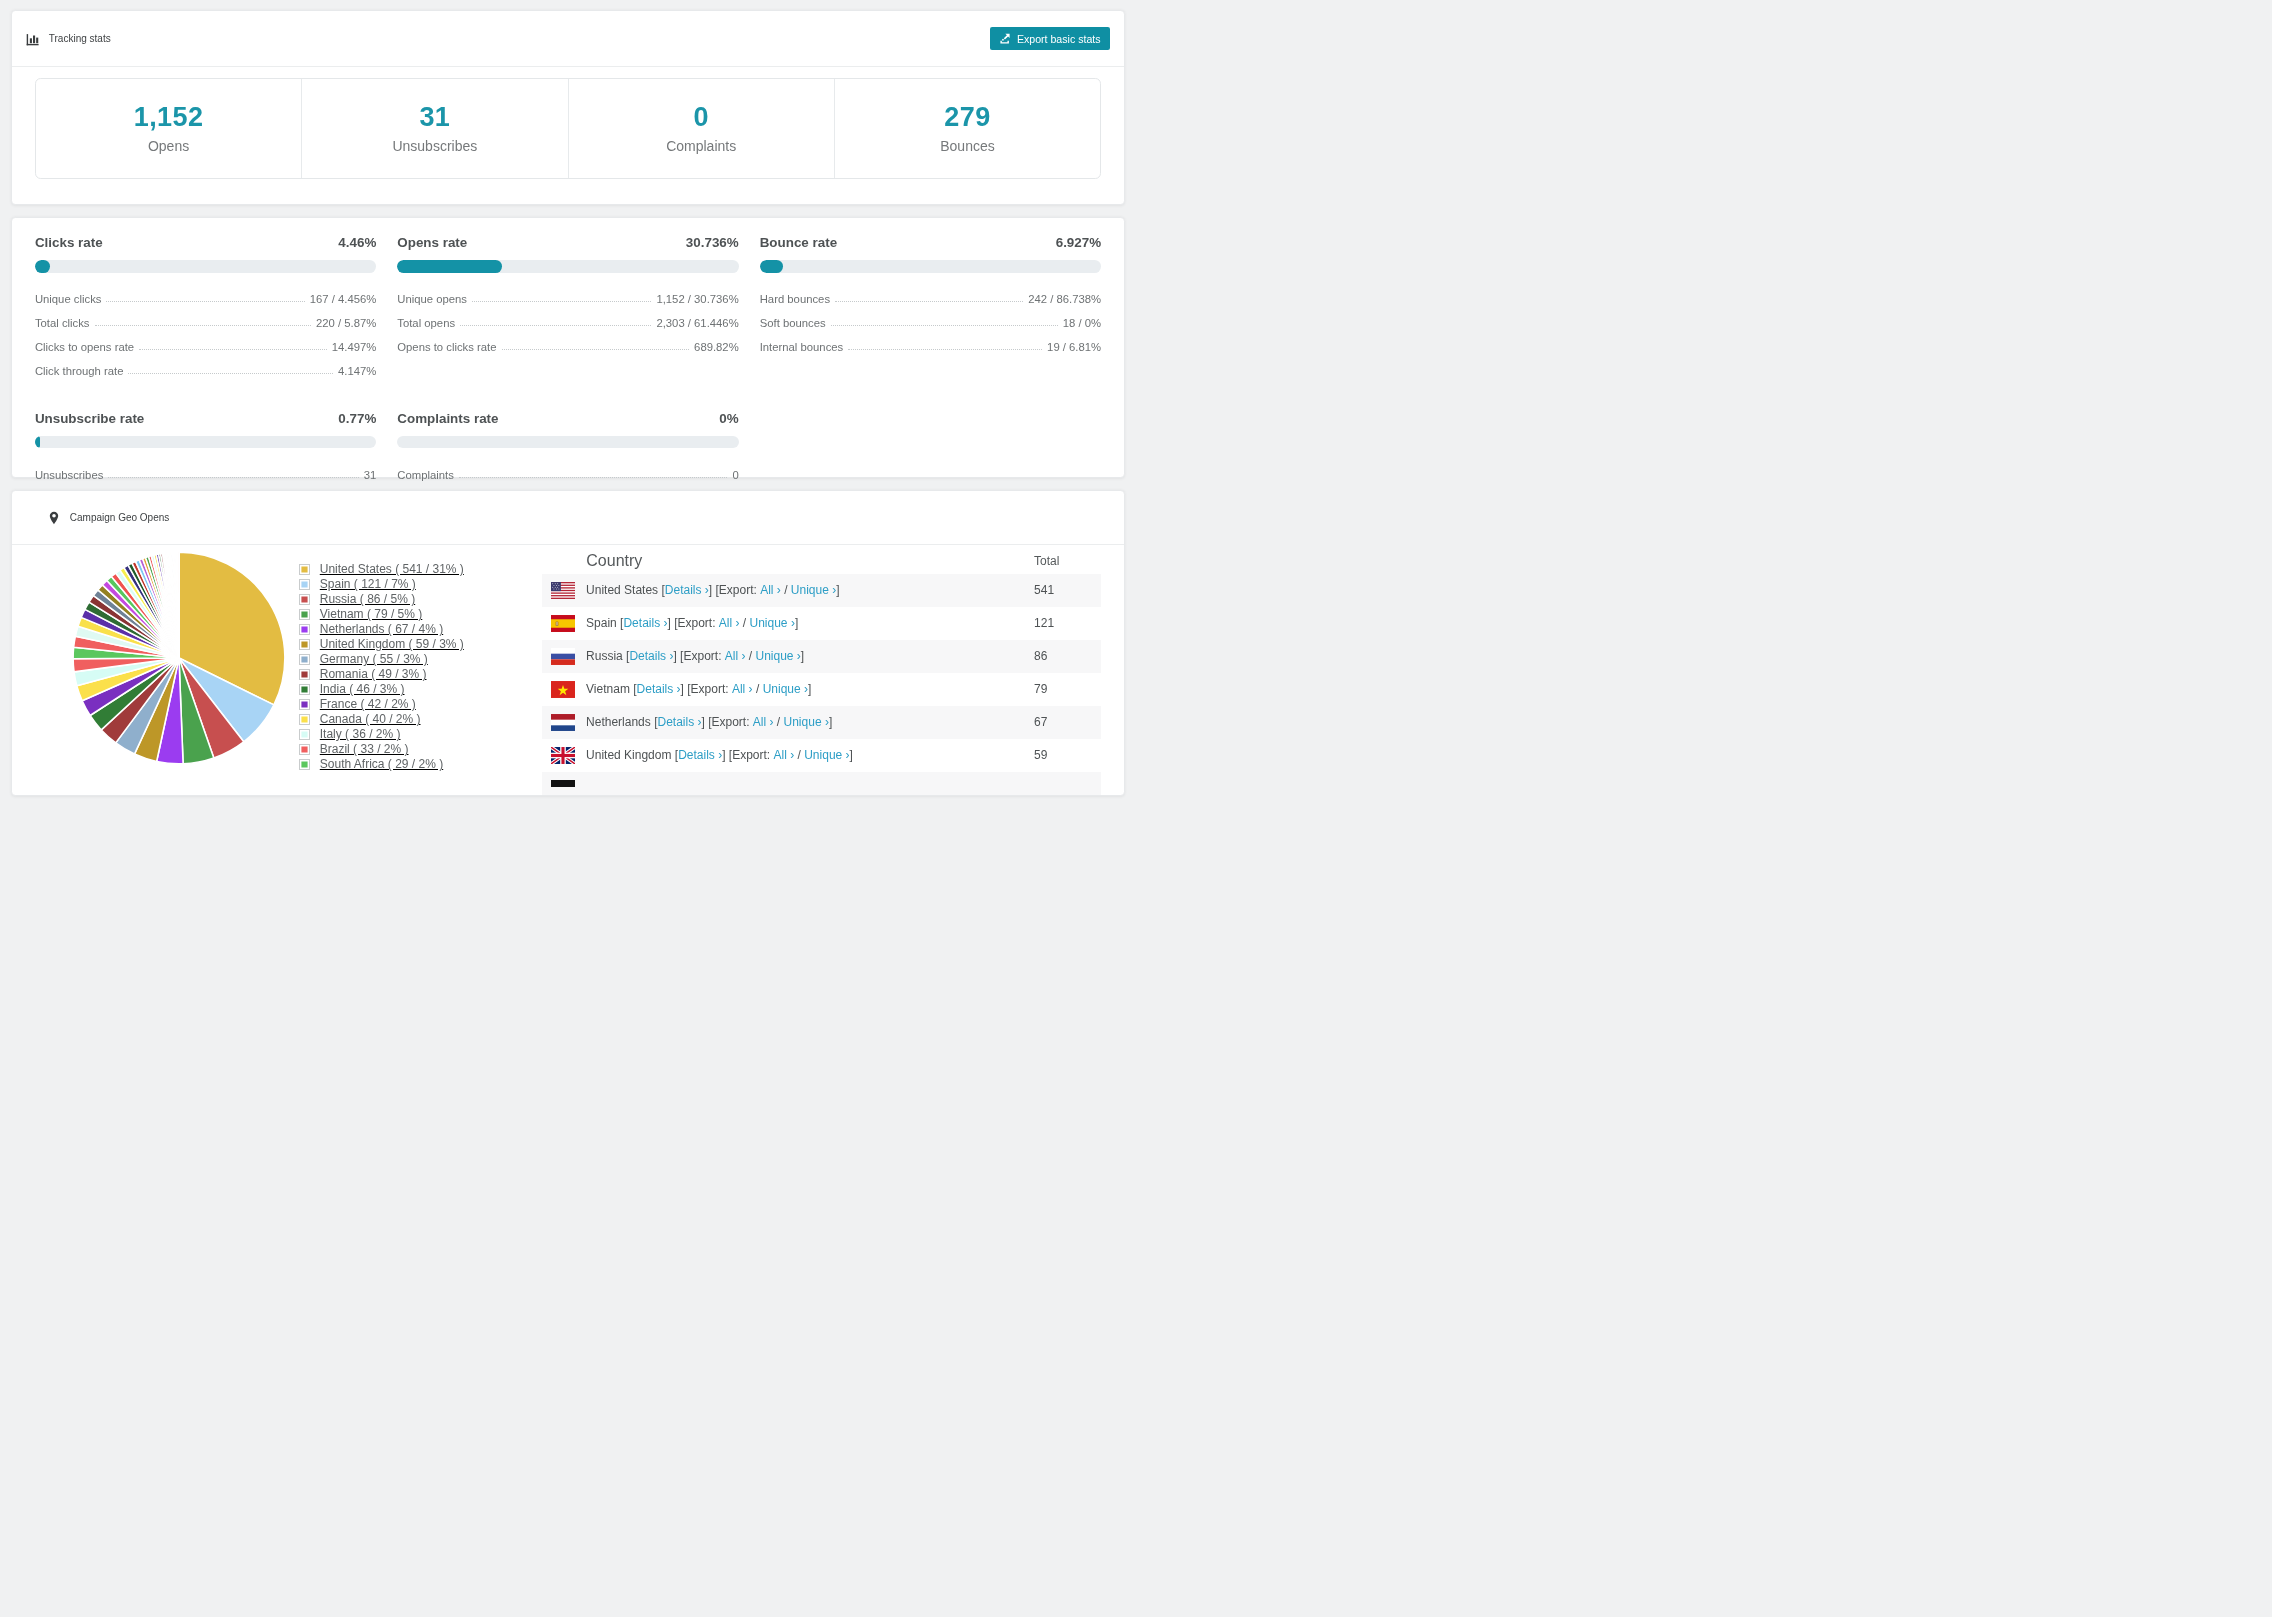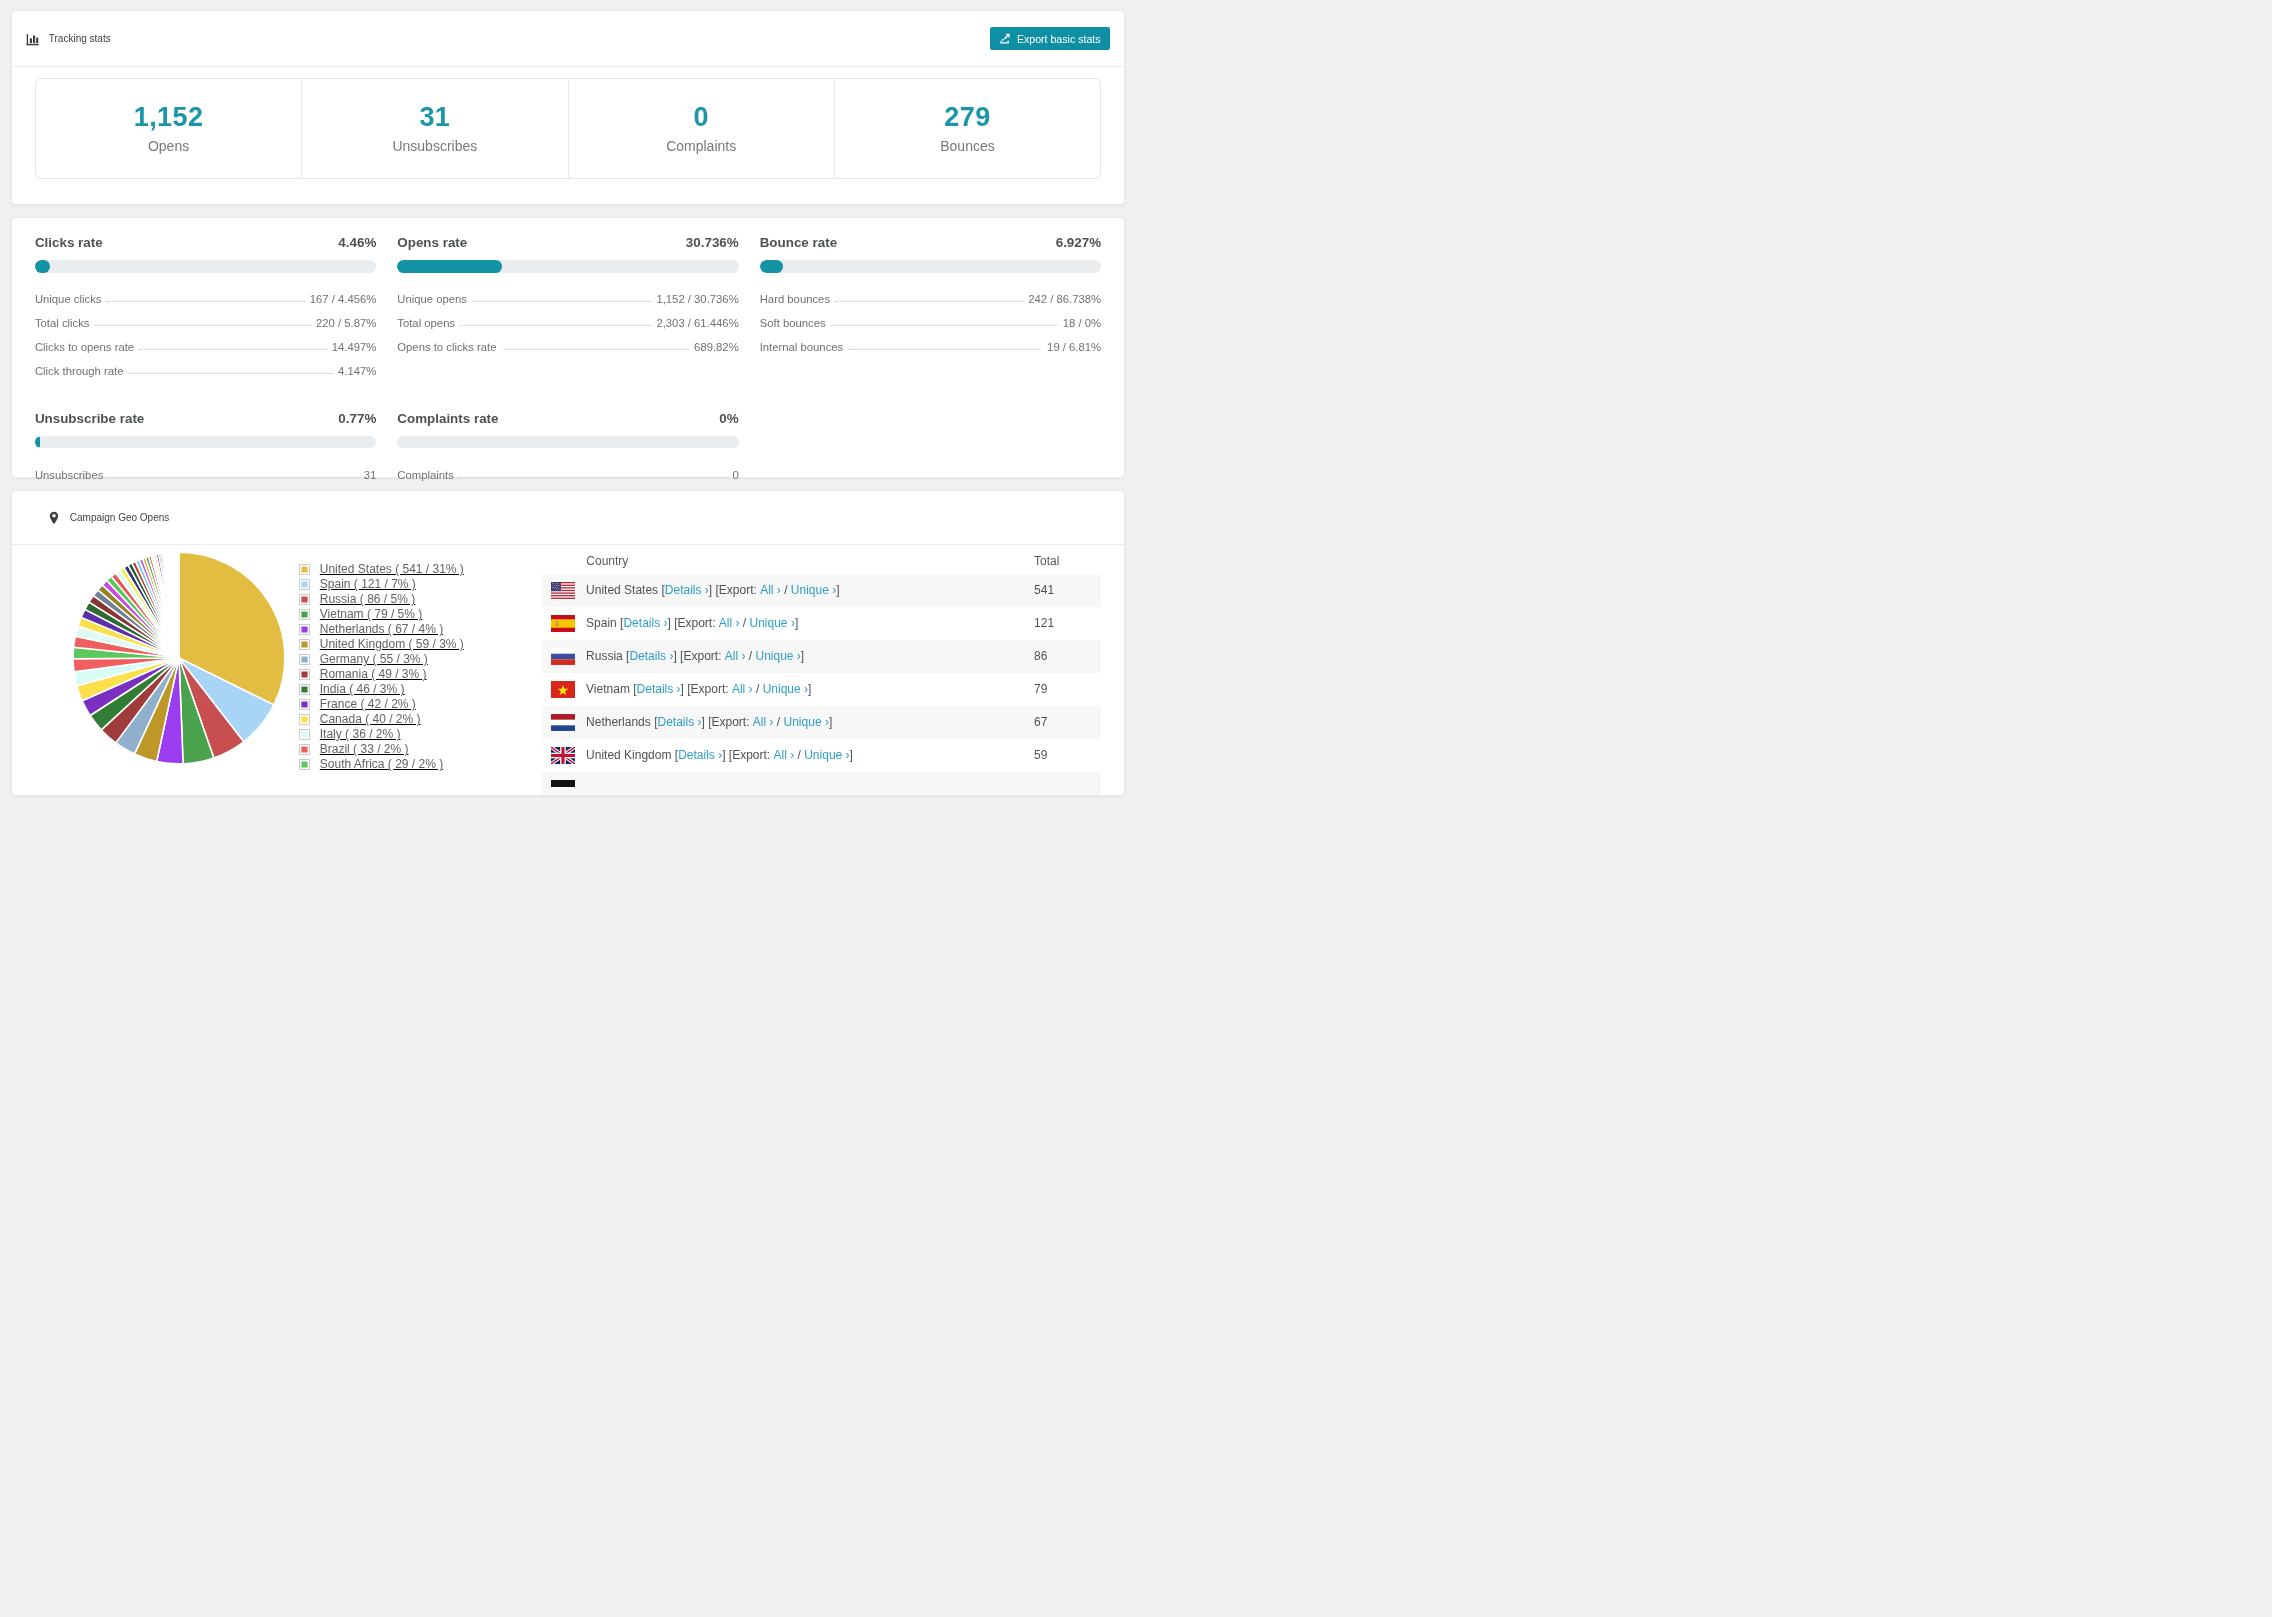--- a/index.html
+++ b/index.html
@@ -59,21 +59,21 @@
   .geo-header{height:54px;padding-left:35px;}
   .geo-content{display:flex;padding:2.8px 11.3px 0 59px;}
   .pie-wrap{width:216px;height:216px;flex:0 0 auto;margin-top:2.1px;}
   .legend{list-style:none;margin:14px 0 0 0;padding:0 0 0 11.3px;width:255px;flex:0 0 auto;box-sizing:border-box;text-decoration:underline;}
   .legend-item{display:flex;align-items:center;height:15px;}
   .sw{width:9.2px;height:9.2px;flex:0 0 auto;border:0.7px solid #c9cccd;
       box-shadow:inset 0 0 0 1.4px #fff;margin-right:10px;}
   .lt{font-size:12px;color:#5f6365;white-space:nowrap;}
   .geo-table{flex:1;margin-right:11.3px;}
   .gt-head{display:flex;height:26px;align-items:center;}
-  .gt-head .col-country{flex:1;font-size:12px;color:#55595b;padding-left:44px;}
+  .gt-head .col-country{flex:1;font-size:16px;color:#55595b;padding-left:44px;}
   .gt-head .col-total{width:67px;font-size:12px;color:#55595b;}
   .gt-row{display:flex;align-items:center;height:33px;}
   .gt-row.striped{background:#f7f7f8;}
   .country-cell{flex:1;display:flex;align-items:center;padding-left:9.2px;
                 font-size:12px;color:#4e5254;white-space:nowrap;}
   .flag{width:24px;height:17px;flex:0 0 auto;margin-right:10.6px;display:block;}
   .flag-partial{width:24px;height:17px;flex:0 0 auto;margin-right:10.6px;position:relative;}
   .flag-partial span{position:absolute;top:0;left:0;width:24px;height:7px;background:#111;}
   .total-cell{width:67px;font-size:12px;color:#4e5254;}
   .lnk{color:#2d9ec6;text-decoration:none;cursor:pointer;text-align:right;}

